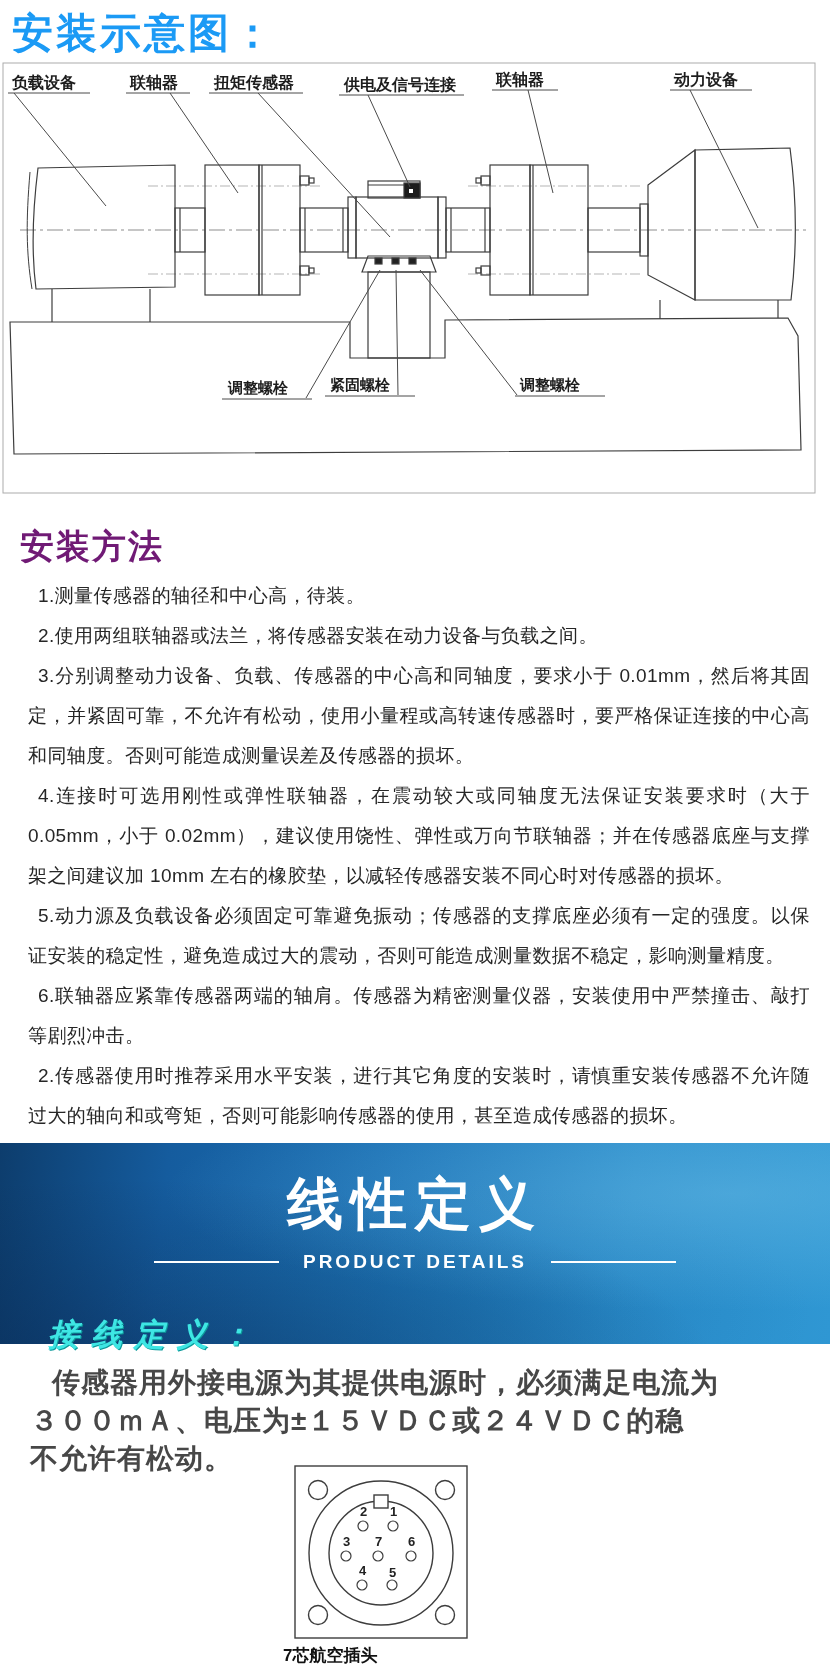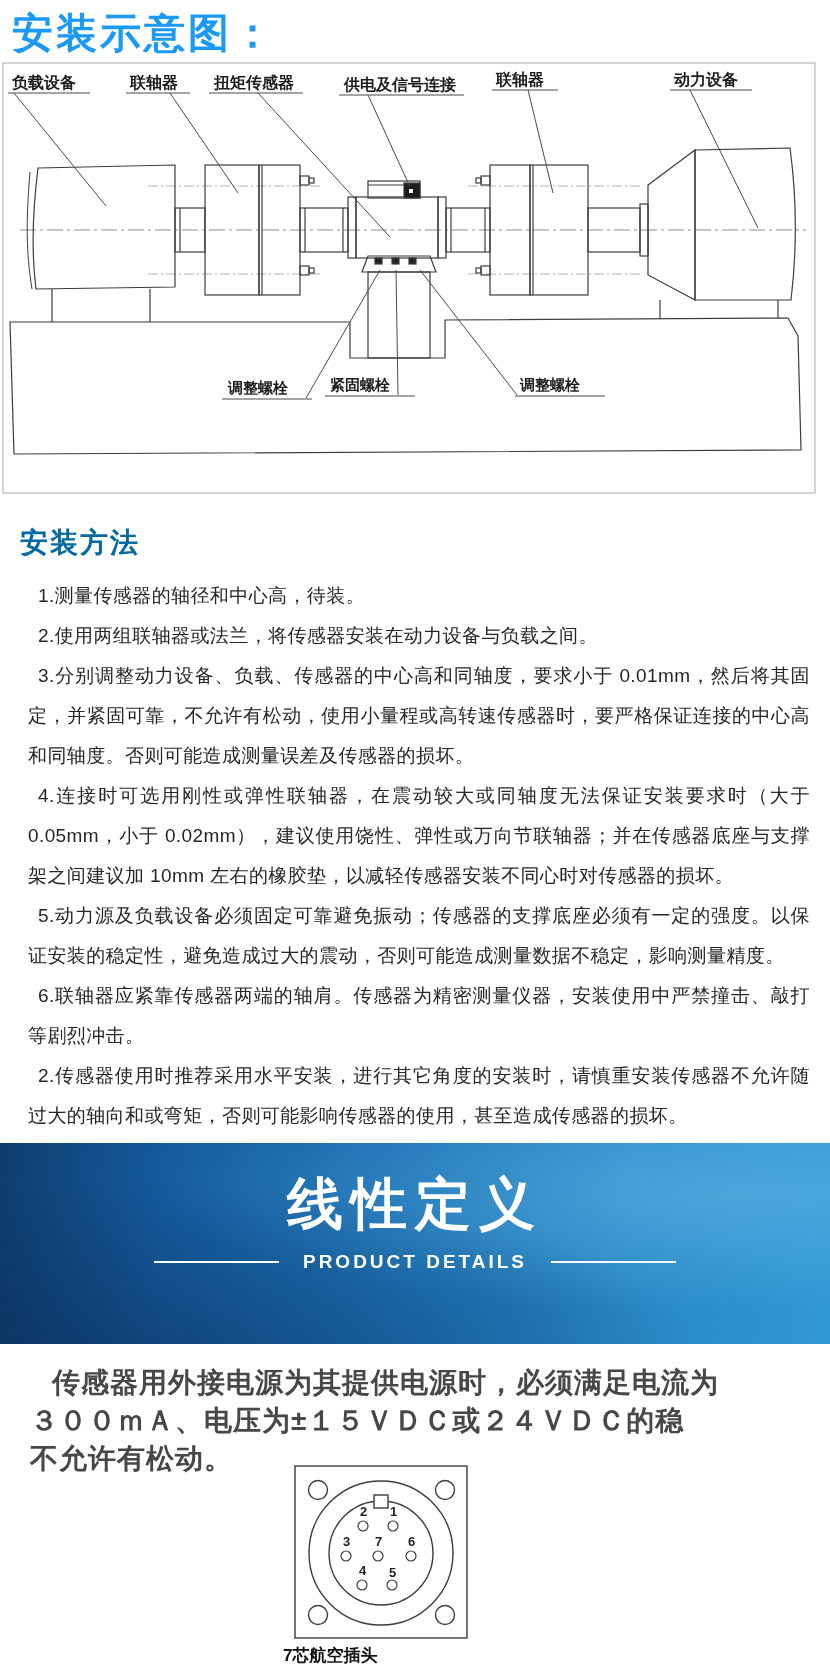--- a/index.html
+++ b/index.html
@@ -5,22 +5,22 @@
   html,body{margin:0;padding:0;background:#ffffff;}
   .page{position:relative;width:830px;height:1676px;background:#fff;overflow:hidden;
         font-family:"Liberation Sans","DejaVu Sans",sans-serif;}
   
   .main-title{position:absolute;left:12px;top:6px;font-size:41px;font-weight:900;
               color:#1b9af5;letter-spacing:3px;}
   
   .diagram-svg{position:absolute;left:0;top:60px;}
   .diagram-svg text{font-weight:700;fill:#1d1d1d;}
   
-  .method-heading{position:absolute;left:20px;top:524px;font-size:28px;font-weight:900;
-                  color:#0369a1;letter-spacing:2px;}
+  .method-heading{position:absolute;left:20px;top:524px;font-size:34px;font-weight:900;
+                  color:#701a75;letter-spacing:2px;}
   .method-list{position:absolute;left:28px;top:576px;width:782px;color:#262626;}
   .method-list p{margin:0;font-size:19px;line-height:40px;text-align:justify;
                  text-indent:10px;letter-spacing:.4px;}
   
   .banner{position:absolute;left:0;top:1143px;width:830px;height:201px;
     background:
       radial-gradient(ellipse at 15% 120%, rgba(8,38,78,.55), transparent 60%),
       radial-gradient(ellipse at 88% 25%, rgba(130,205,238,.35), transparent 55%),
       radial-gradient(ellipse at 55% 85%, rgba(26,115,176,.40), transparent 55%),
       linear-gradient(96deg,#0d3d6d 0%,#155c9e 20%,#1d74b8 48%,#2b8dcb 75%,#2f97d3 100%);}
@@ -177,20 +177,21 @@
 
   <div class="banner">
     <div class="banner-title">线性定义</div>
     <div class="banner-sub">
       <div class="rule"></div>
       <div class="sub-text">PRODUCT DETAILS</div>
       <div class="rule"></div>
     </div>
   </div>
 
+  <div class="wiring-heading">接线定义：</div>
   <div class="power-text">
     <div class="pl1">传感器用外接电源为其提供电源时，必须满足电流为</div>
     <div>３００ｍＡ、电压为±１５ＶＤＣ或２４ＶＤＣ的稳</div>
     <div>不允许有松动。</div>
   </div>
 
   <svg class="connector-svg" width="196" height="190" viewBox="0 0 196 190">
     <g fill="none" stroke="#3d3d3d" stroke-width="1.4">
       <rect x="12" y="10" width="172" height="172"></rect>
       <circle cx="35" cy="34" r="9.5"></circle>

